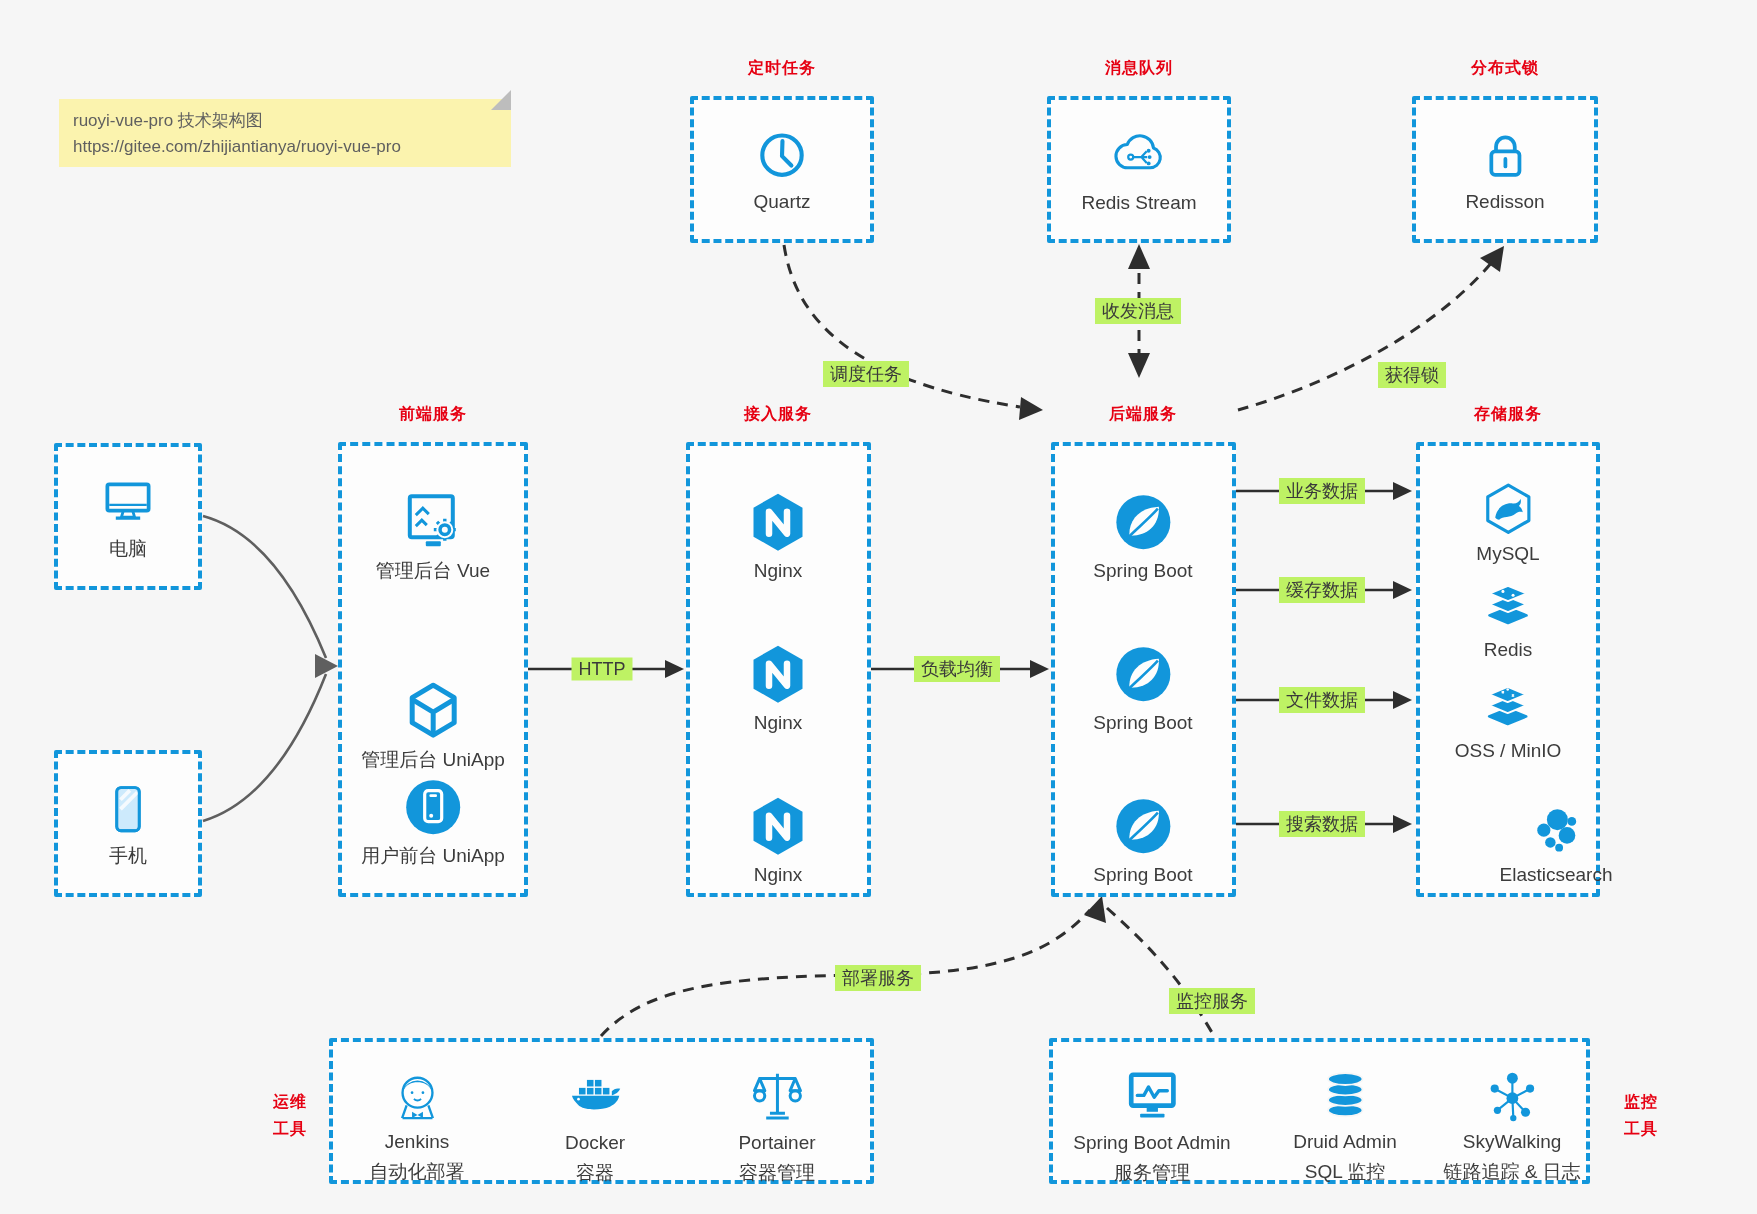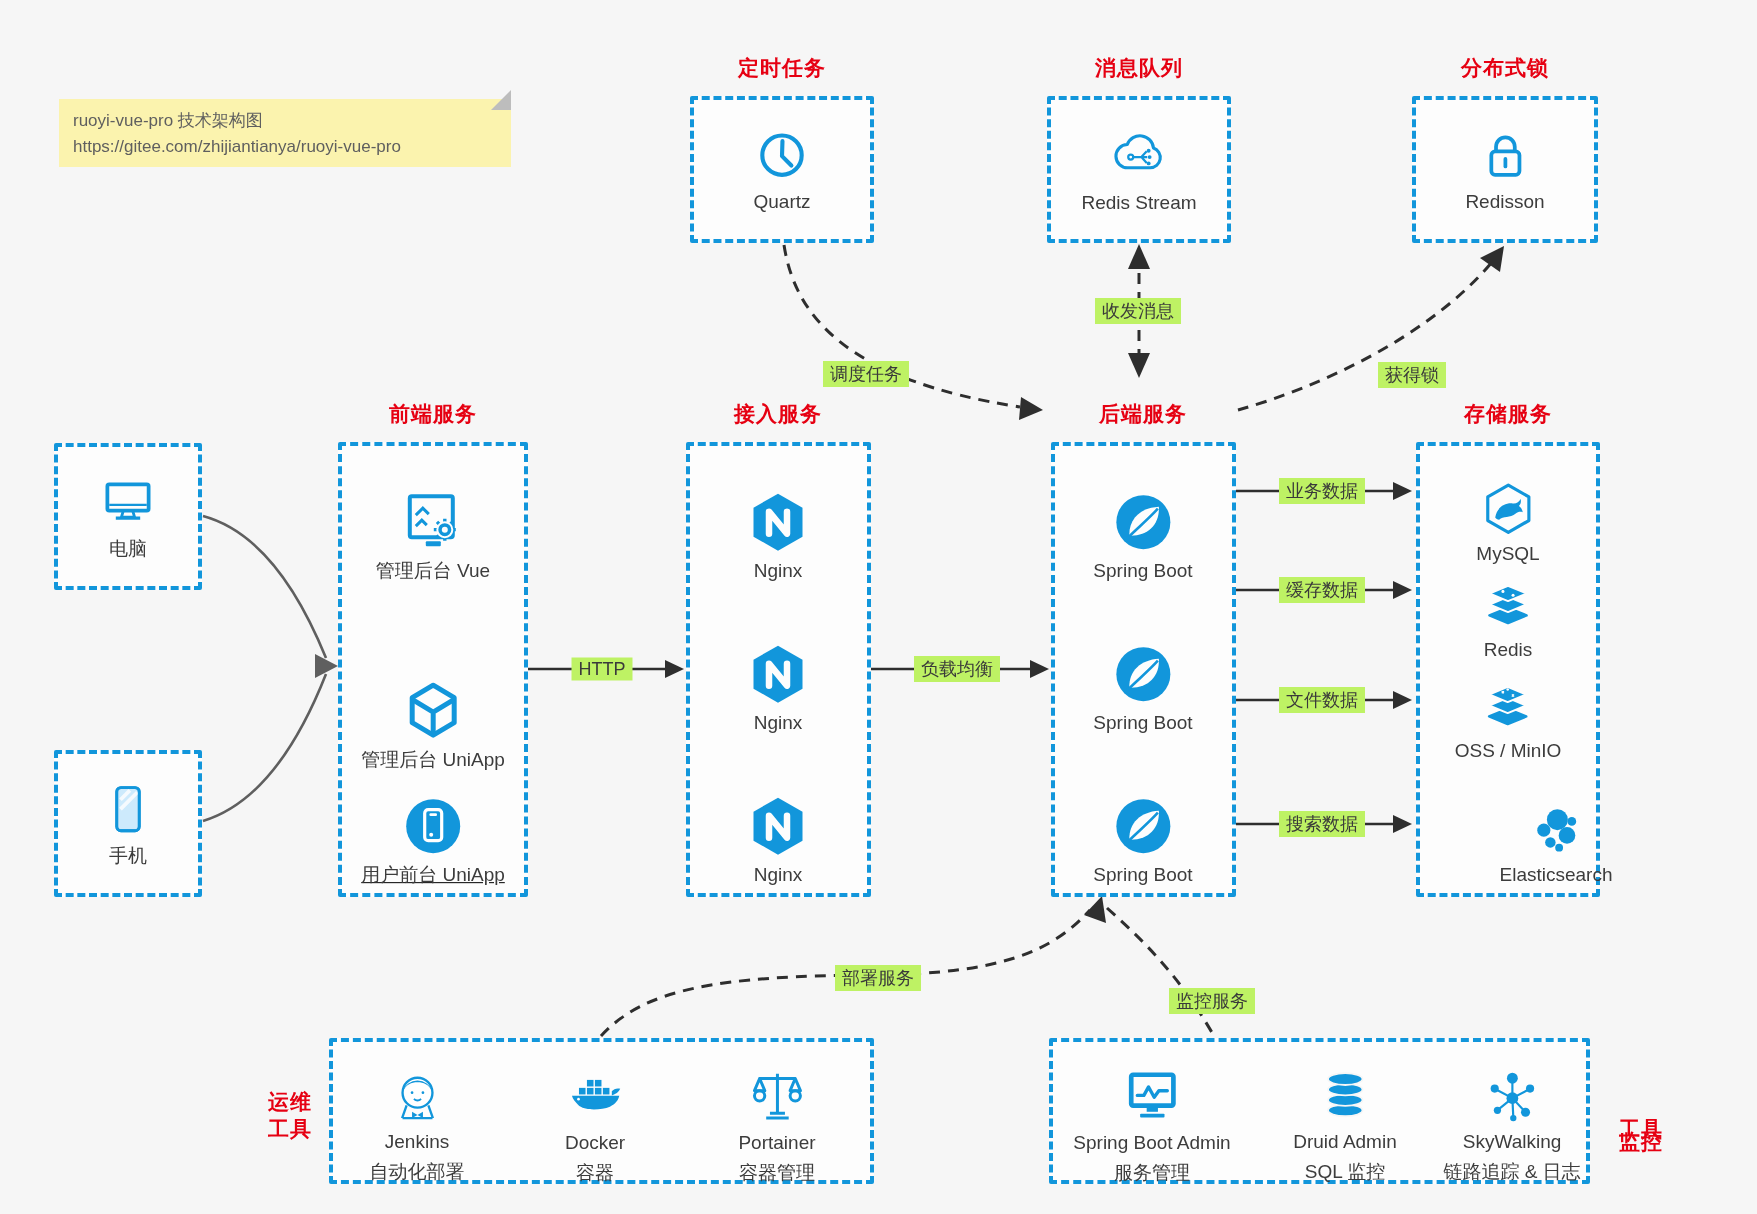--- a/index.html
+++ b/index.html
@@ -1,19 +1,19 @@
 <!DOCTYPE html>
 <html><head>
 <meta charset="utf-8">
 <style>
   html,body{margin:0;padding:0;background:#f6f6f6;font-family:"Liberation Sans","DejaVu Sans",sans-serif;}
   #canvas{position:relative;width:1757px;height:1214px;background:#f6f6f6;overflow:hidden;}
   #edge-layer{position:absolute;left:0;top:0;width:1757px;height:1214px;pointer-events:none;}
   .box{position:absolute;border:4px dashed #1296db;background:#fdfdfd;border-radius:2px;box-sizing:border-box;}
-  .red-title{position:absolute;transform:translate(-50%,-50%);color:#e60012;font-weight:700;font-size:21px;white-space:nowrap;letter-spacing:1px;}
+  .red-title{position:absolute;transform:translate(-50%,-50%);color:#e60012;font-weight:700;font-size:16px;white-space:nowrap;letter-spacing:1px;}
   .node{position:absolute;transform:translate(-50%,-50%);display:flex;flex-direction:column;align-items:center;gap:5px;}
   .node-label{font-size:19px;color:#3c3c3c;white-space:nowrap;line-height:1.3;text-align:center;}
   .node-desc{font-size:19px;color:#3c3c3c;white-space:nowrap;line-height:1.3;text-align:center;}
   .edge-label{position:absolute;transform:translate(-50%,-50%);background:#bef264;padding:1px 7px;font-size:18px;color:#3a3a3a;white-space:nowrap;}
   .note{position:absolute;left:59px;top:99px;width:452px;height:68px;background:#fbf3ae;box-sizing:border-box;padding:9px 14px;font-size:17px;color:#5f5f5f;line-height:1.55;}
   .note-fold{position:absolute;right:0;top:-9px;width:0;height:0;border-left:20px solid transparent;border-bottom:20px solid #bdbdbd;}
   .icon{display:flex;align-items:center;justify-content:center;}
 </style>
 </head>
 <body>
@@ -151,21 +151,21 @@
     <span class="icon">
       <svg viewBox="0 0 64 64" width="64" height="64">
           <g fill="none" stroke="#1296db" stroke-width="5" stroke-linejoin="round" stroke-linecap="round">
             <path d="M32 6 L53 18.5 V43.5 L32 56 L11 43.5 V18.5 Z"></path>
             <path d="M32 33 L13 21.5 M32 33 L51 21.5 M32 33 V54"></path>
           </g>
         </svg>
     </span>
     <div class="node-label">管理后台 UniApp</div>
   </div>
-  <div class="node" style="left:433px;top:841px;text-decoration:underline;">
+  <div class="node" style="left:433px;top:822px;">
     <span class="icon">
       <svg viewBox="0 0 64 64" width="64" height="64">
           <circle cx="32" cy="32" r="27" fill="#1296db"></circle>
           <rect x="23.5" y="15.5" width="17" height="31" rx="3.5" fill="none" stroke="#fff" stroke-width="3.2"></rect>
           <path d="M29.5 20.5 h5" stroke="#fff" stroke-width="2.6" stroke-linecap="round"></path>
           <circle cx="30" cy="40.5" r="2" fill="#fff"></circle>
         </svg>
     </span>
     <div class="node-label">用户前台 UniApp</div>
   </div>
@@ -338,21 +338,21 @@
             <path d="M24 50 H40"></path>
             <path d="M20 55 H44"></path>
           </g>
         </svg>
     </span>
     <div class="node-label">Portainer</div>
     <div class="node-desc">容器管理</div>
   </div>
 
   <div class="box" style="left:1049px;top:1038px;width:541px;height:146px;"></div>
-  <div class="red-title" style="left:1641px;top:1102px;margin-top:40px;">监控</div>
+  <div class="red-title" style="left:1641px;top:1102px;">监控</div>
   <div class="red-title" style="left:1641px;top:1129px;">工具</div>
   <div class="node" style="left:1152px;top:1126px;">
     <span class="icon">
       <svg viewBox="0 0 64 64" width="60" height="60">
           <rect x="9.5" y="9" width="45" height="33" rx="2" fill="none" stroke="#1296db" stroke-width="5"></rect>
           <path d="M16 31 h7 l5 -9 l6 11 l5 -7 h9" fill="none" stroke="#1296db" stroke-width="3.6" stroke-linejoin="round" stroke-linecap="round"></path>
           <rect x="26" y="44" width="12" height="4.5" fill="#1296db"></rect>
           <rect x="19" y="50.5" width="26" height="4" rx="1" fill="#1296db"></rect>
         </svg>
     </span>

